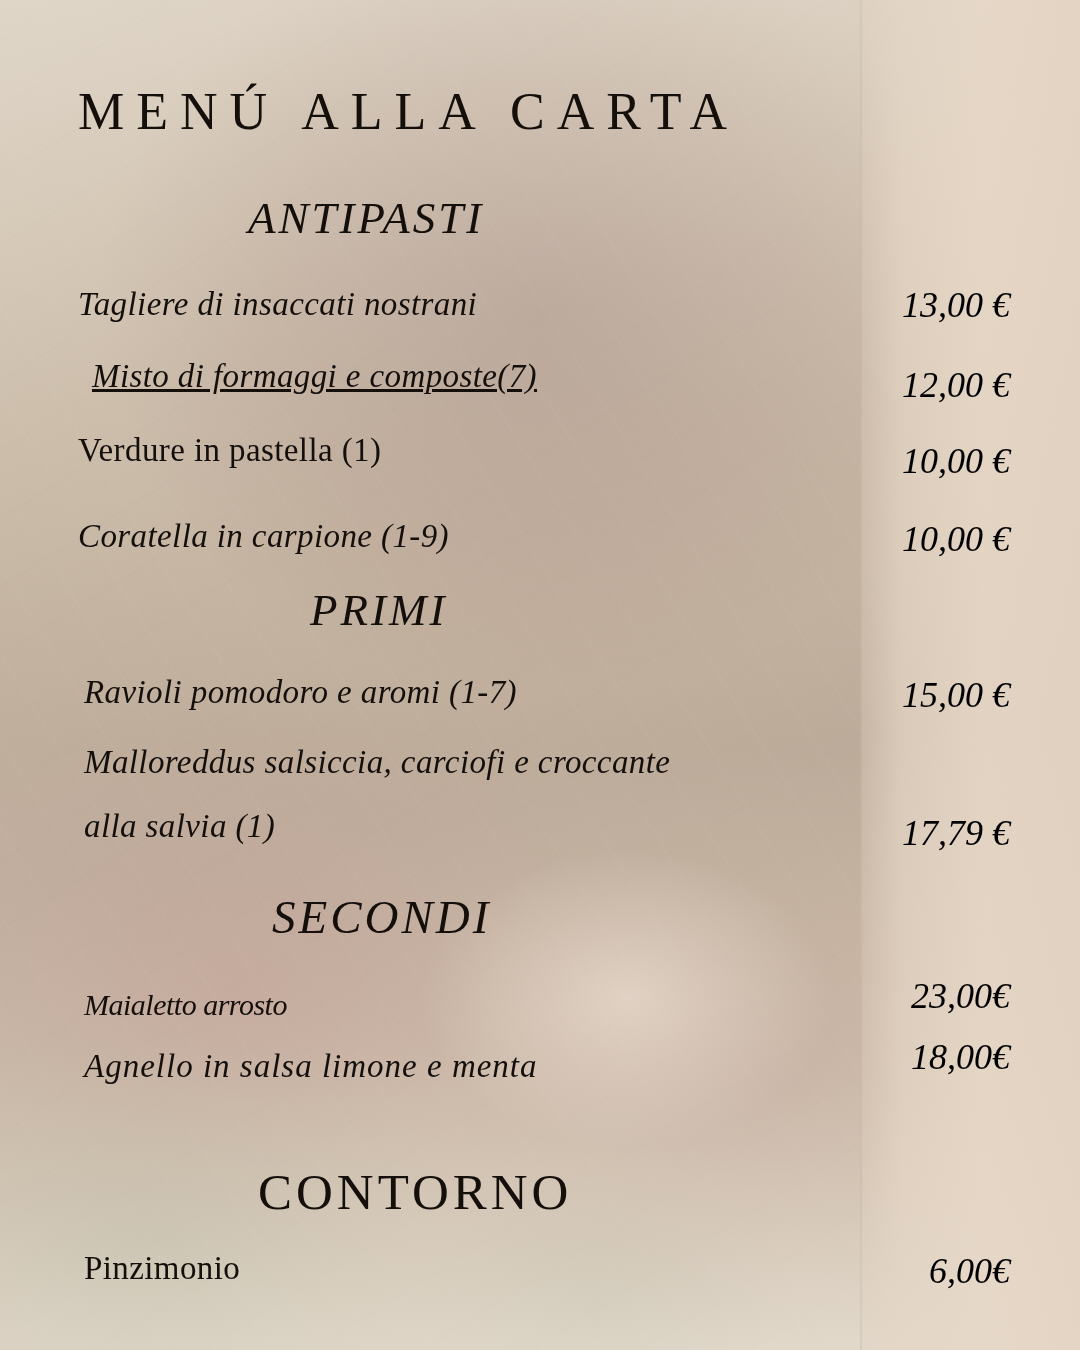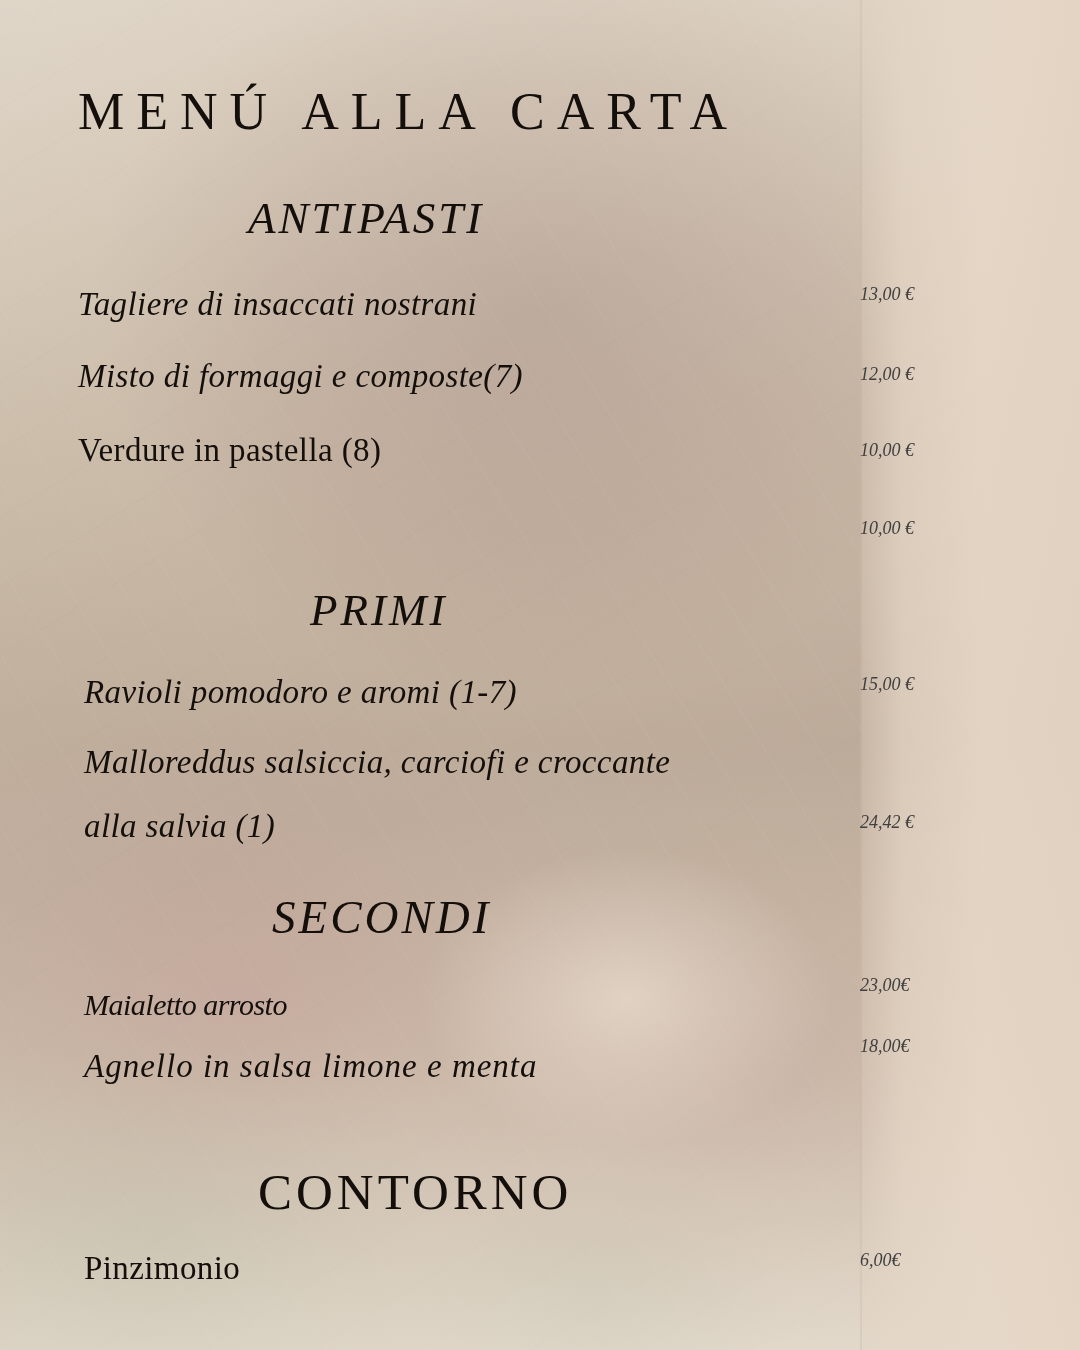--- a/index.html
+++ b/index.html
@@ -105,28 +105,29 @@
     font-style: italic;
     font-size: 33px;
     letter-spacing: 0.4px;
     color: #140f0b;
     white-space: nowrap;
     text-align: right;
   }
   .item-price {
     position: absolute;
     font-style: italic;
-    font-size: 18px;
-    color: #404040;
+    font-size: 36px;
+    color: #000000;
     white-space: nowrap;
+    text-align: right;
   }
 
   .n1 { left: 78px;  top: 286px; }
   .p1 { left: 860px; top: 284px; width: 150px; }
-  .n2 { left: 78px;  top: 358px; }
+  .n2 { left: 92px;  top: 358px; text-decoration: underline; }
   .p2 { left: 860px; top: 364px; width: 150px; }
   .n3 { left: 78px;  top: 432px; font-style: normal; }
   .p3 { left: 860px; top: 440px; width: 150px; }
   .n4 { left: 78px;  top: 518px; }
   .p4 { left: 860px; top: 518px; width: 150px; }
 
   .n5 { left: 84px;  top: 674px; }
   .p5 { left: 860px; top: 674px; width: 150px; }
   .n6 { left: 84px;  top: 744px; }
   .n6b{ left: 84px;  top: 808px; }
@@ -156,33 +157,34 @@
     <div class="menu-title">MENÚ ALLA CARTA</div>
 
     <div class="section-head sec-antipasti">ANTIPASTI</div>
 
     <div class="item-name n1">Tagliere di insaccati nostrani</div>
     <div class="item-price p1">13,00 €</div>
 
     <div class="item-name n2">Misto di formaggi e composte(7)</div>
     <div class="item-price p2">12,00 €</div>
 
-    <div class="item-name n3">Verdure in pastella (8)</div>
+    <div class="item-name n3">Verdure in pastella (1)</div>
     <div class="item-price p3">10,00 €</div>
 
+    <div class="item-name n4">Coratella in carpione (1-9)</div>
     <div class="item-price p4">10,00 €</div>
 
     <div class="section-head sec-primi">PRIMI</div>
 
     <div class="item-name n5">Ravioli pomodoro e aromi (1-7)</div>
     <div class="item-price p5">15,00 €</div>
 
     <div class="item-name n6">Malloreddus salsiccia, carciofi e croccante</div>
     <div class="item-name n6b">alla salvia (1)</div>
-    <div class="item-price p6">24,42 €</div>
+    <div class="item-price p6">17,79 €</div>
 
     <div class="section-head sec-secondi">SECONDI</div>
 
     <div class="item-name n7">Maialetto arrosto</div>
     <div class="item-price p7">23,00€</div>
 
     <div class="item-name n8">Agnello in salsa limone e menta</div>
     <div class="item-price p8">18,00€</div>
 
     <div class="section-head sec-contorno">CONTORNO</div>

